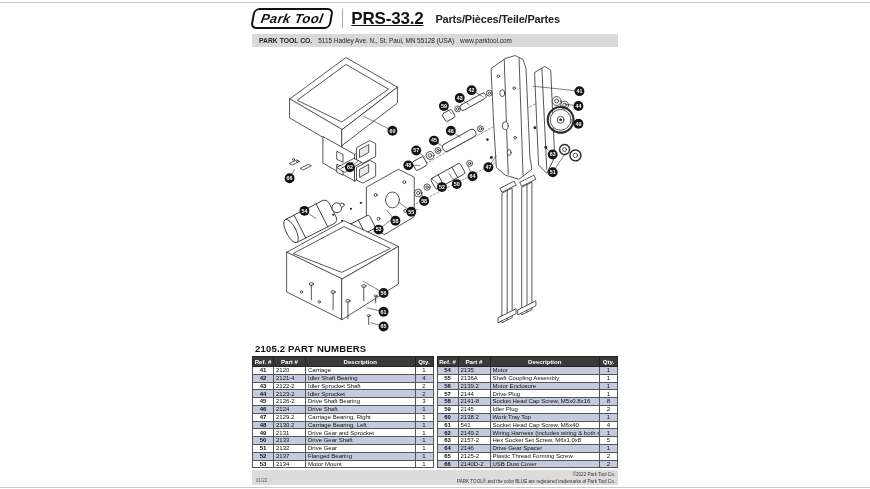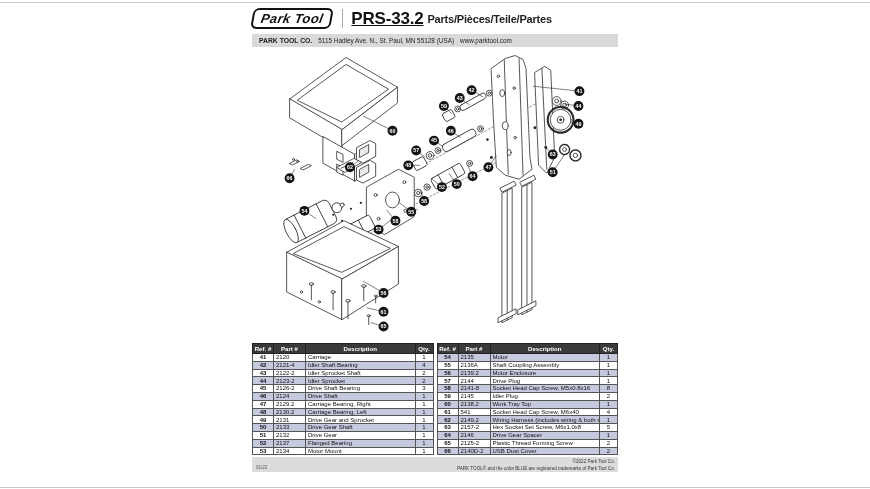--- a/index.html
+++ b/index.html
@@ -16,21 +16,21 @@
   .logo-box{
     border:2px solid #111;border-radius:6px;padding:0 7px;height:17px;
     display:flex;align-items:center;transform:skewX(-10deg);background:#fff;
   }
   .logo-text{
     font-style:italic;font-weight:bold;font-size:13px;letter-spacing:.4px;
     color:#111;white-space:nowrap;
   }
   .header-divider{width:1px;height:19px;background:#aaa;margin:0 8px 0 10px;}
   .model{font-weight:bold;font-size:17px;letter-spacing:-.2px;text-decoration:underline;}
-  .subtitle{font-weight:bold;font-size:11px;color:#222;margin-left:4px;letter-spacing:-.2px;}
+  .subtitle{font-weight:bold;font-size:11px;color:#222;margin-left:12px;letter-spacing:-.2px;}
 
   
   .address-bar{
     margin-top:3px;background:#d9d9d9;height:13px;display:flex;align-items:center;
     padding:0 7px;font-size:6.4px;color:#222;white-space:nowrap;
   }
   .address-company{font-weight:bold;font-size:6.8px;margin-right:6px;}
   .address-street{margin-right:6px;}
 
   
@@ -420,20 +420,21 @@
           <g>
             <line x1="383" y1="331" x2="370" y2="327" stroke="#2a2a2a" stroke-width="0.6"></line>
             <circle cx="383" cy="331" r="5" fill="#141414"></circle>
             <text x="383" y="332.9" text-anchor="middle" font-size="5.4" font-weight="bold" font-family="&quot;Liberation Sans&quot;,sans-serif" fill="#ffffff">65</text>
           </g>
         </g>
     </svg>
   </div>
 
   <div class="parts-section">
+    <div class="parts-heading">2105.2 PART NUMBERS</div>
     <div class="tables">
       <table id="table-left" class="t-left">
         <colgroup>
             <col style="width:21px">
             <col style="width:32px">
             <col>
             <col style="width:18px">
           </colgroup>
         <thead>
             <tr>

